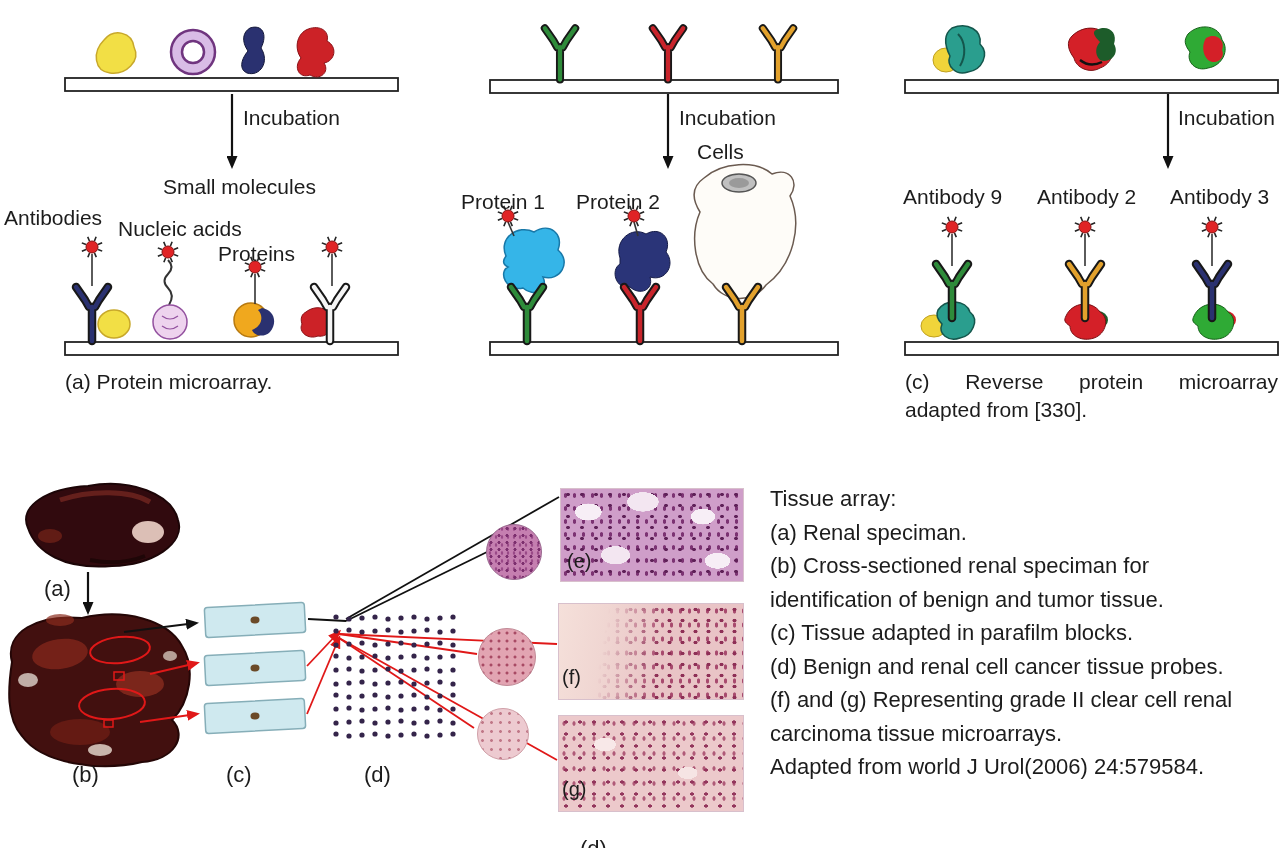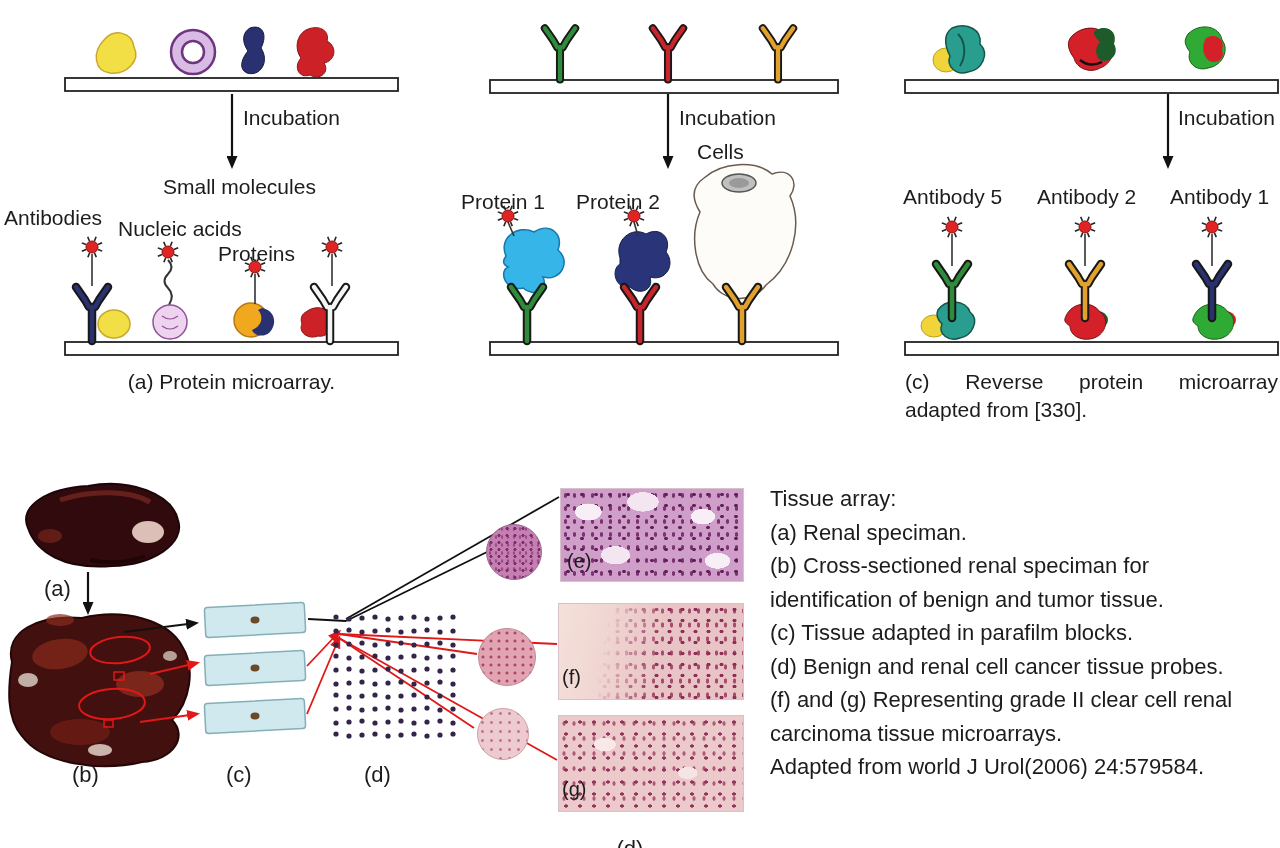--- a/index.html
+++ b/index.html
@@ -3,21 +3,21 @@
 <meta charset="utf-8">
 <style>
   html,body{margin:0;padding:0;background:#ffffff;}
   #figure{position:relative;width:1280px;height:848px;background:#ffffff;overflow:hidden;
           font-family:Liberation Sans, sans-serif;color:#1c1c1c;margin-top:20px;}
   svg{position:absolute;left:0;top:0;}
   .lbl{position:absolute;white-space:nowrap;z-index:3;}
   .s20{font-size:20px;}
   .s21{font-size:21px;}
   .s22{font-size:22px;}
-  .cap{position:absolute;text-align:center;font-size:21px;z-index:3;}
+  .cap{position:absolute;text-align:left;font-size:21px;z-index:3;}
   .just{text-align:justify;text-align-last:justify;}
   .legend{position:absolute;left:770px;top:462px;width:510px;font-size:22px;line-height:33.5px;z-index:3;}
   .histo{position:absolute;z-index:2;border:1px solid #d8c0cc;}
   .histo-e{background-color:#cf9ec9;background-image:
     radial-gradient(ellipse 22px 14px at 15% 25%, #f7eef6 60%, transparent 61%),
     radial-gradient(ellipse 26px 16px at 45% 14%, #f3e6f1 60%, transparent 61%),
     radial-gradient(ellipse 20px 13px at 78% 30%, #f7eef6 60%, transparent 61%),
     radial-gradient(ellipse 24px 15px at 30% 72%, #f3e6f1 60%, transparent 61%),
     radial-gradient(ellipse 21px 13px at 86% 78%, #f7eef6 60%, transparent 61%),
     radial-gradient(#5f2158 1.6px, transparent 2.3px),
@@ -449,23 +449,23 @@
   <div class="lbl s21" style="left:118px;top:197px">Nucleic acids</div>
   <div class="lbl s21" style="left:218px;top:222px">Proteins</div>
   <div class="cap" style="left:65px;width:333px;top:350px">(a) Protein microarray.</div>
 
   <div class="lbl s21" style="left:679px;top:86px">Incubation</div>
   <div class="lbl s21" style="left:697px;top:120px">Cells</div>
   <div class="lbl s21" style="left:461px;top:170px">Protein 1</div>
   <div class="lbl s21" style="left:576px;top:170px">Protein 2</div>
 
   <div class="lbl s21" style="left:1178px;top:86px">Incubation</div>
-  <div class="lbl s21" style="left:903px;top:165px">Antibody 5</div>
+  <div class="lbl s21" style="left:903px;top:165px">Antibody 9</div>
   <div class="lbl s21" style="left:1037px;top:165px">Antibody 2</div>
-  <div class="lbl s21" style="left:1170px;top:165px">Antibody 1</div>
+  <div class="lbl s21" style="left:1170px;top:165px">Antibody 3</div>
   <div class="lbl s21 just" style="left:905px;width:373px;top:350px">(c) Reverse protein microarray</div>
   <div class="lbl s21" style="left:905px;top:378px">adapted from [330].</div>
 
   <div class="lbl s22" style="left:44px;top:556px">(a)</div>
   <div class="lbl s22" style="left:72px;top:742px">(b)</div>
   <div class="lbl s22" style="left:226px;top:742px">(c)</div>
   <div class="lbl s22" style="left:364px;top:742px">(d)</div>
   <div class="lbl s20" style="left:567px;top:530px">(e)</div>
   <div class="lbl s20" style="left:562px;top:646px">(f)</div>
   <div class="lbl s20" style="left:562px;top:758px">(g)</div>

